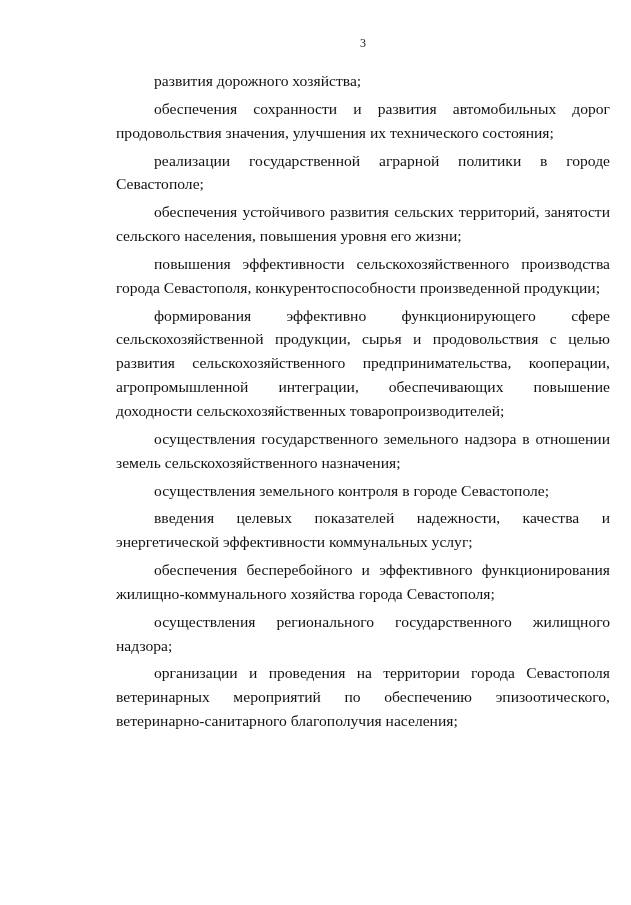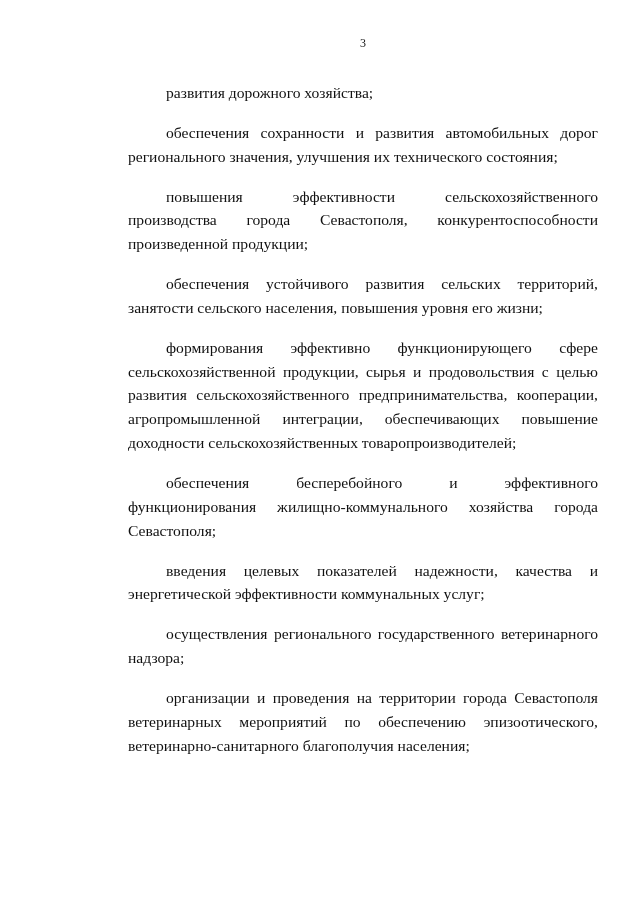--- a/index.html
+++ b/index.html
@@ -26,35 +26,38 @@
   }
   .body-text {
     position: absolute;
     top: 65px;
     left: 112px;
     width: 502px;
     font-size: 15.6px;
     line-height: 23.85px;
   }
   .para {
-    margin: 16px;
+    margin: 4px;
     text-indent: 38px;
     text-align: justify;
     text-align-last: left;
   }
 </style>
 </head>
 <body>
 
 <div class="page-number">3</div>
 
 <div class="body-text">
   <p class="para">развития дорожного хозяйства;</p>
-  <p class="para">обеспечения сохранности и развития автомобильных дорог регионального значения, улучшения их технического состояния;</p>
+  <p class="para">обеспечения сохранности и развития автомобильных дорог продовольствия значения, улучшения их технического состояния;</p>
+  <p class="para">реализации государственной аграрной политики в городе Севастополе;</p>
+  <p class="para">обеспечения устойчивого развития сельских территорий, занятости сельского населения, повышения уровня его жизни;</p>
   <p class="para">повышения эффективности сельскохозяйственного производства города Севастополя, конкурентоспособности произведенной продукции;</p>
-  <p class="para">обеспечения устойчивого развития сельских территорий, занятости сельского населения, повышения уровня его жизни;</p>
   <p class="para">формирования эффективно функционирующего сфере сельскохозяйственной продукции, сырья и продовольствия с целью развития сельскохозяйственного предпринимательства, кооперации, агропромышленной интеграции, обеспечивающих повышение доходности сельскохозяйственных товаропроизводителей;</p>
+  <p class="para">осуществления государственного земельного надзора в отношении земель сельскохозяйственного назначения;</p>
+  <p class="para">осуществления земельного контроля в городе Севастополе;</p>
+  <p class="para">введения целевых показателей надежности, качества и энергетической эффективности коммунальных услуг;</p>
   <p class="para">обеспечения бесперебойного и эффективного функционирования жилищно-коммунального хозяйства города Севастополя;</p>
-  <p class="para">введения целевых показателей надежности, качества и энергетической эффективности коммунальных услуг;</p>
-  <p class="para">осуществления регионального государственного ветеринарного надзора;</p>
+  <p class="para">осуществления регионального государственного жилищного надзора;</p>
   <p class="para">организации и проведения на территории города Севастополя ветеринарных мероприятий по обеспечению эпизоотического, ветеринарно-санитарного благополучия населения;</p>
 
 </div>
 
 </body></html>

